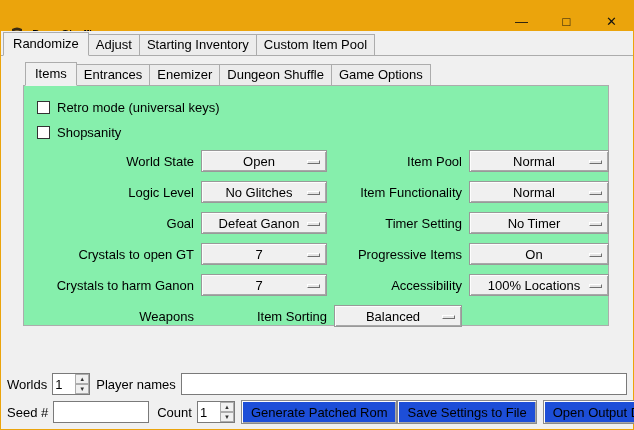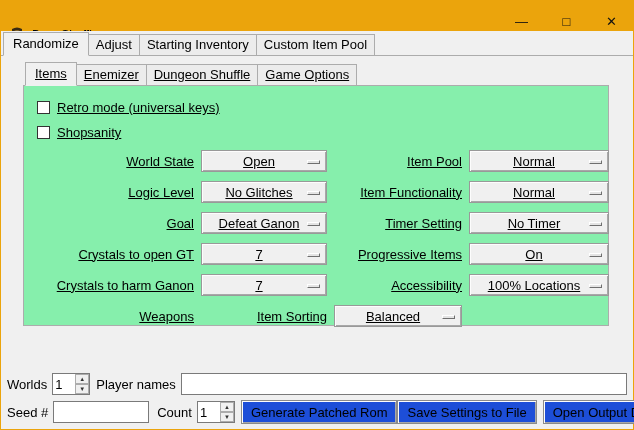--- a/index.html
+++ b/index.html
@@ -17,21 +17,21 @@
 
   
   .client { position:absolute; left:1px; right:1px; top:31px; bottom:1px; background:#F0F0F0; }
 
   
   .main-tabs { display:flex; padding:3px 0 0 2px; position:relative; z-index:2; }
   .tab { padding:2px 7px 3px 7px; border:1px solid #ACACAC; background:#ECECEC; margin-right:-1px; white-space:nowrap; cursor:default; }
   .tab.selected { background:#F0F0F0; border-bottom:1px solid #F0F0F0; padding:3px 9px 4px 9px; margin-top:-2px; position:relative; z-index:3; }
   .main-pane { border-top:1px solid #ACACAC; margin-top:-1px; position:relative; height:346px; }
 
-  .sub-notebook { margin:8px 24px 0 22px;text-decoration:underline; }
+  .sub-notebook { margin:8px 24px 0 22px; }
   .sub-tabs { display:flex; padding-left:2px; position:relative; z-index:2; }
   .sub-pane { border:1px solid #ACACAC; background:#86efac; margin-top:-1px; height:241px; padding:10px 0 0 0; }
 
   
   .check-row { display:flex; align-items:center; margin:4px 0 10px 13px; }
   .checkbox { width:13px; height:13px; background:#FFFFFF; border:1px solid #333333; margin-right:7px; flex:0 0 auto; }
   .check-label { white-space:nowrap; }
 
   
   .opt-grid { display:grid; grid-template-columns:170px 126px 128px 140px; column-gap:7px; row-gap:9px; margin-top:8px; }
@@ -89,20 +89,21 @@
       <div class="tab">Adjust</div>
       <div class="tab">Starting Inventory</div>
       <div class="tab">Custom Item Pool</div>
     </div>
 
     <div class="main-pane">
 
       <div class="sub-notebook">
         <div class="sub-tabs">
           <div class="tab selected">Items</div>
+          <div class="tab">Entrances</div>
           <div class="tab">Enemizer</div>
           <div class="tab">Dungeon Shuffle</div>
           <div class="tab">Game Options</div>
         </div>
 
         <div class="sub-pane">
 
           <div class="check-row">
             <span class="checkbox"></span>
             <span class="check-label">Retro mode (universal keys)</span>

